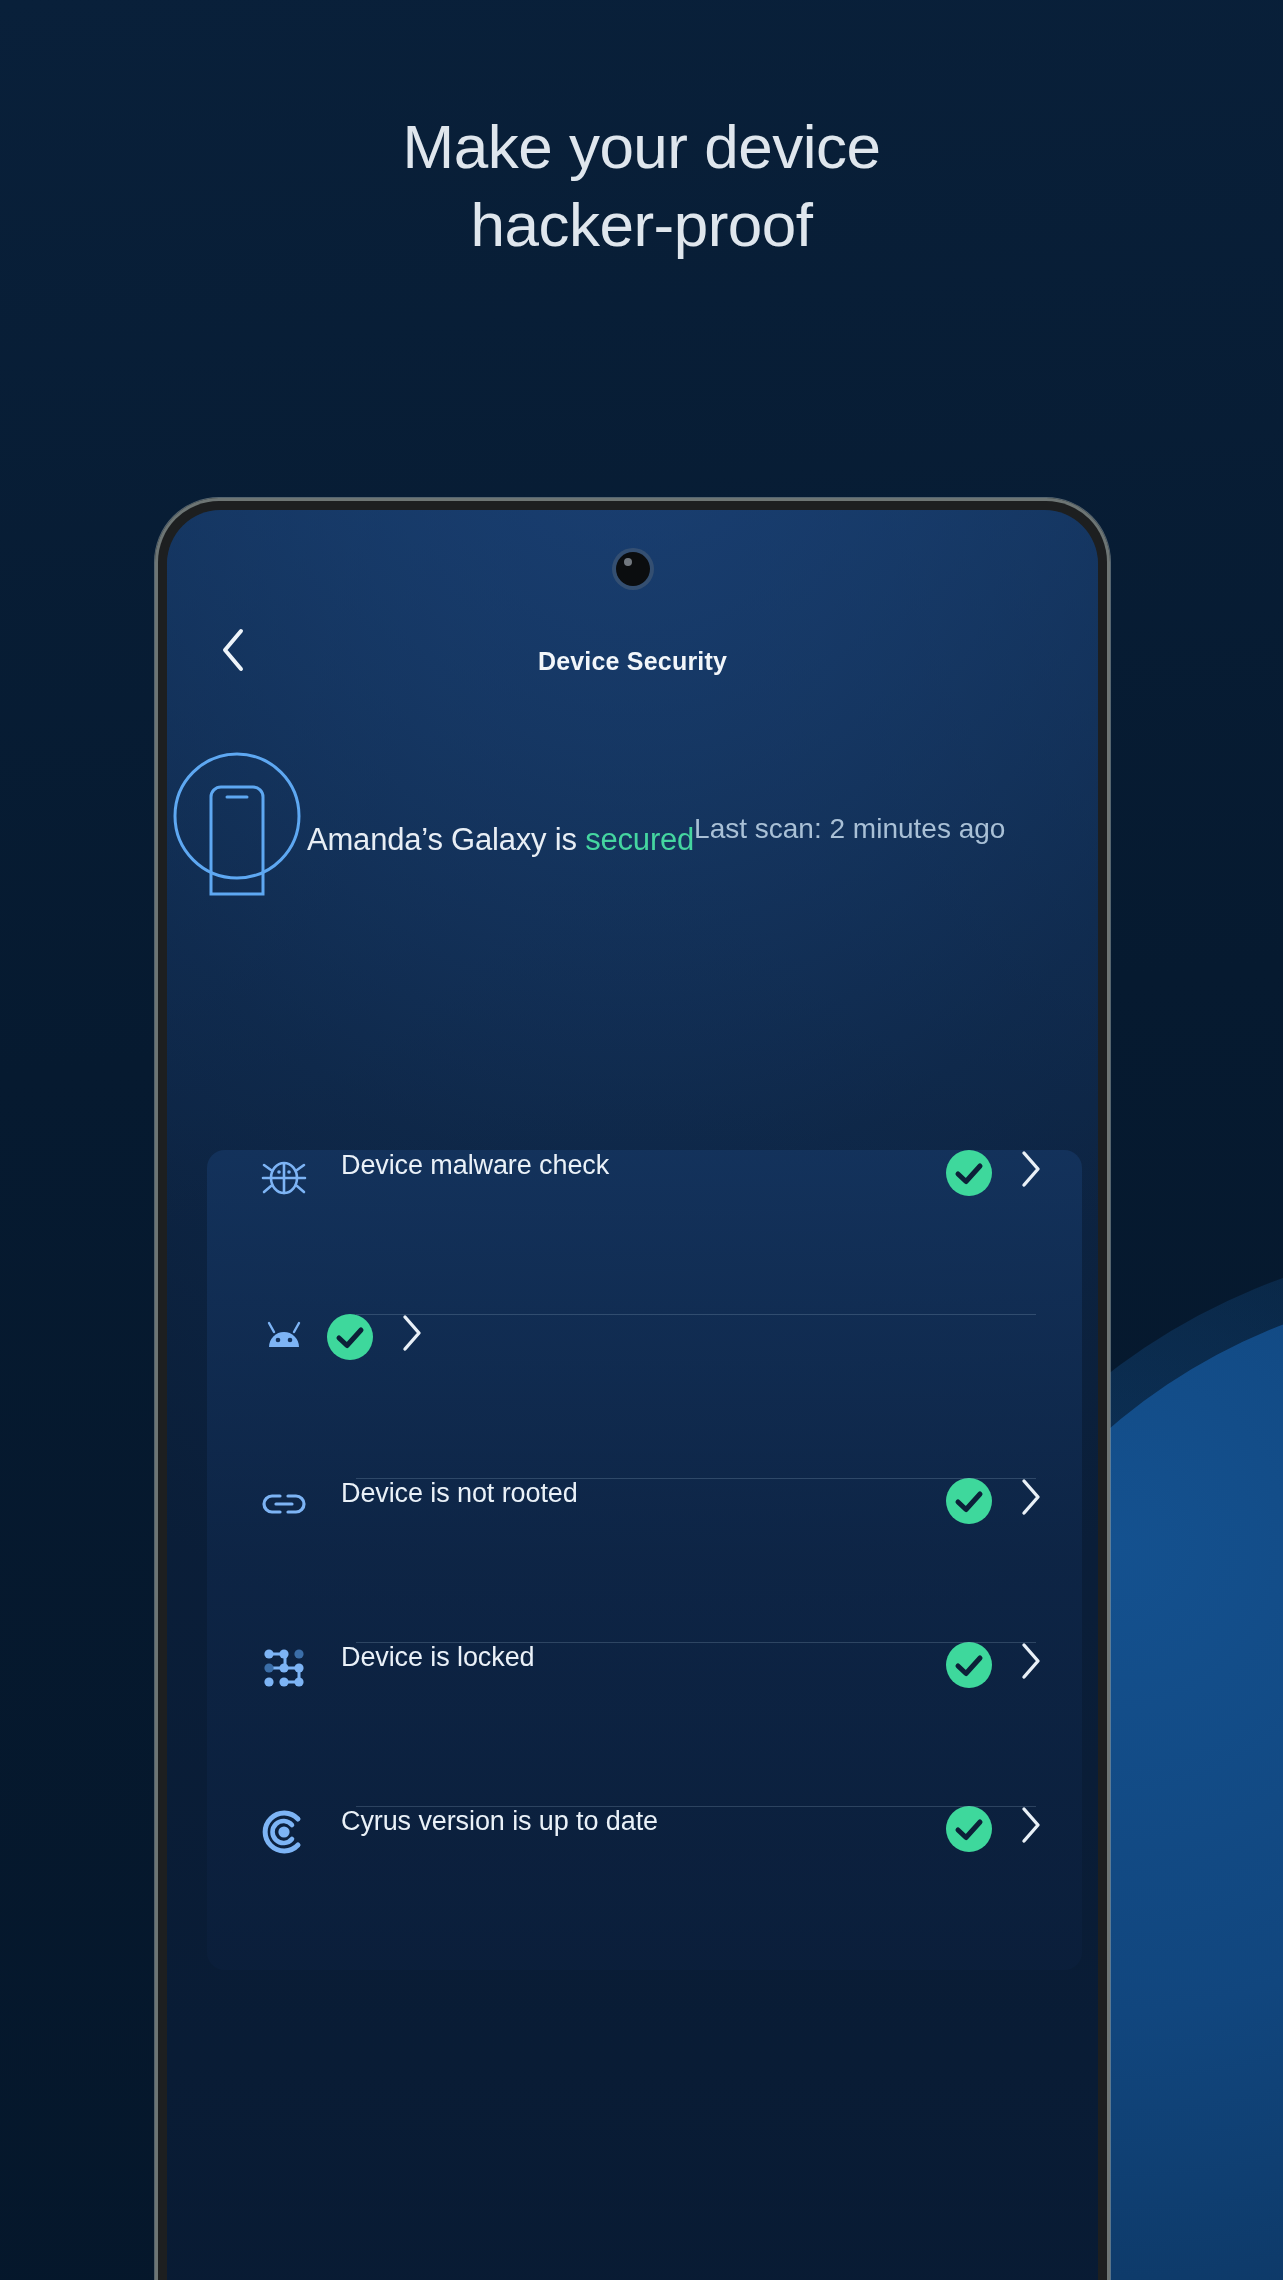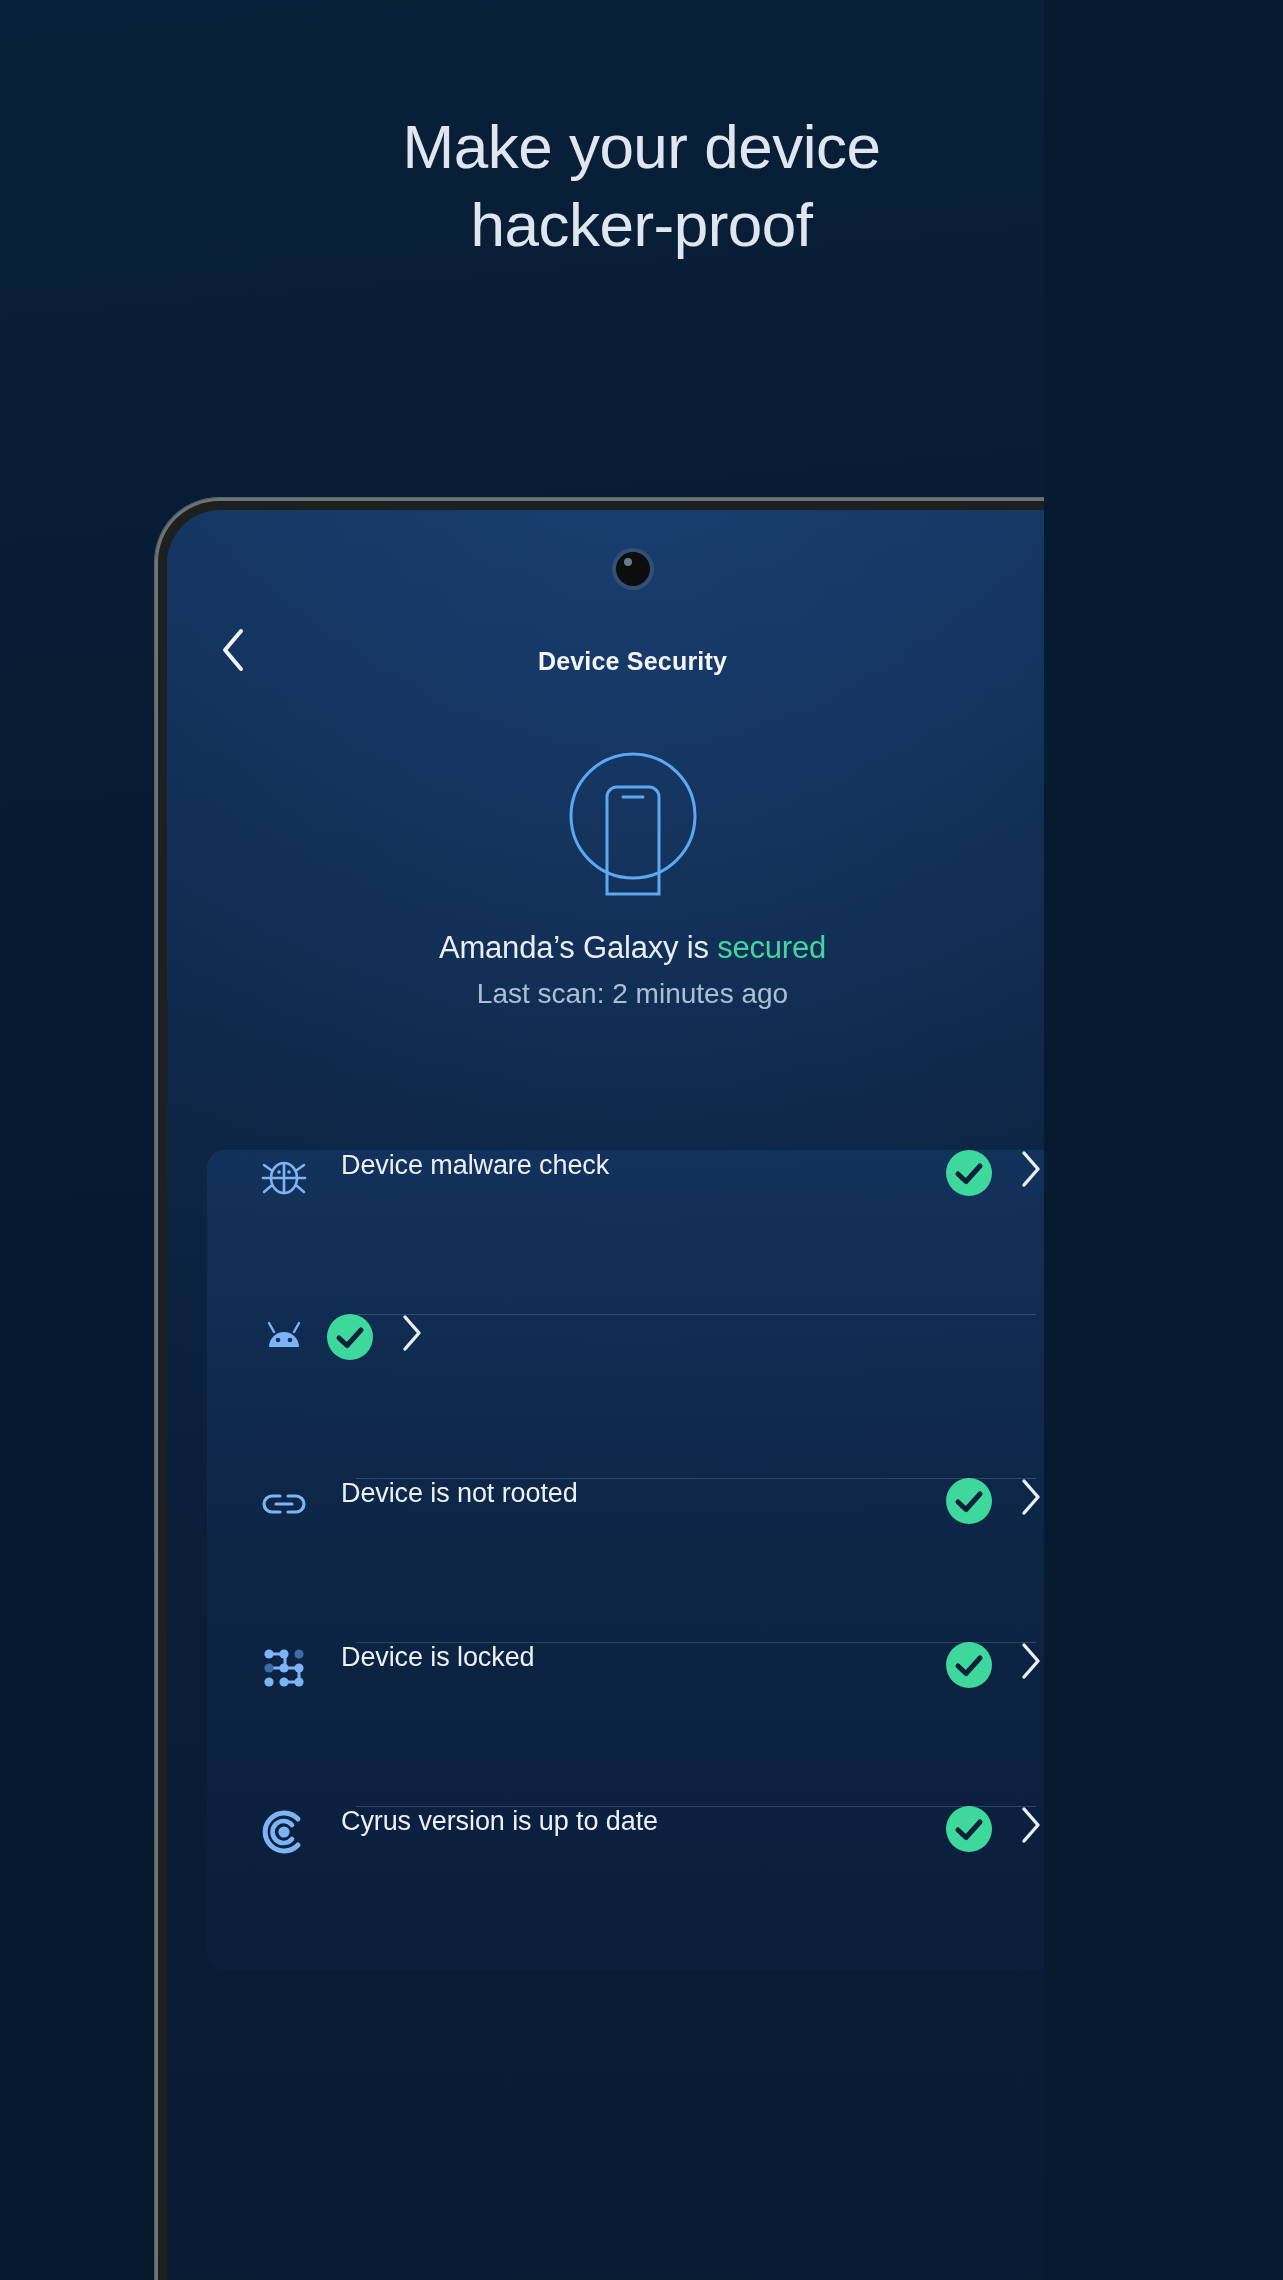--- a/index.html
+++ b/index.html
@@ -7,21 +7,21 @@
     width:1283px; height:2280px;
     background:#071navy;
     background:#061a30;
     font-family:"Liberation Sans", sans-serif;
     overflow:hidden;
   }
 
   
   #page {
     position:relative;
-    width:1044px; height:2280px;
+    width:1283px; height:2280px;
     background:#6d28d9;
     overflow:hidden;
   }
   .bg-base {
     position:absolute; inset:0;
     background:linear-gradient(175deg,#09203a 0%,#061a30 45%,#05172b 100%);
   }
   
   .bg-glow {
     position:absolute;
@@ -121,21 +121,21 @@
     font-weight:700;
     letter-spacing:.2px;
     margin-top:19px;
   }
 
   
   .hero {
     position:absolute;
     left:0; top:240px;
     width:100%;
-    display:flex; flex-direction:column; align-items:center;
+    display:flex; flex-direction:row; align-items:center;
   }
   .hero-icon { width:140px; height:146px; }
   .hero-title {
     margin-top:34px;
     font-size:31px;
     color:#e8eef5;
     font-weight:400;
     letter-spacing:-0.2px;
   }
   .hero-title .ok { color:#45d6a0; }

